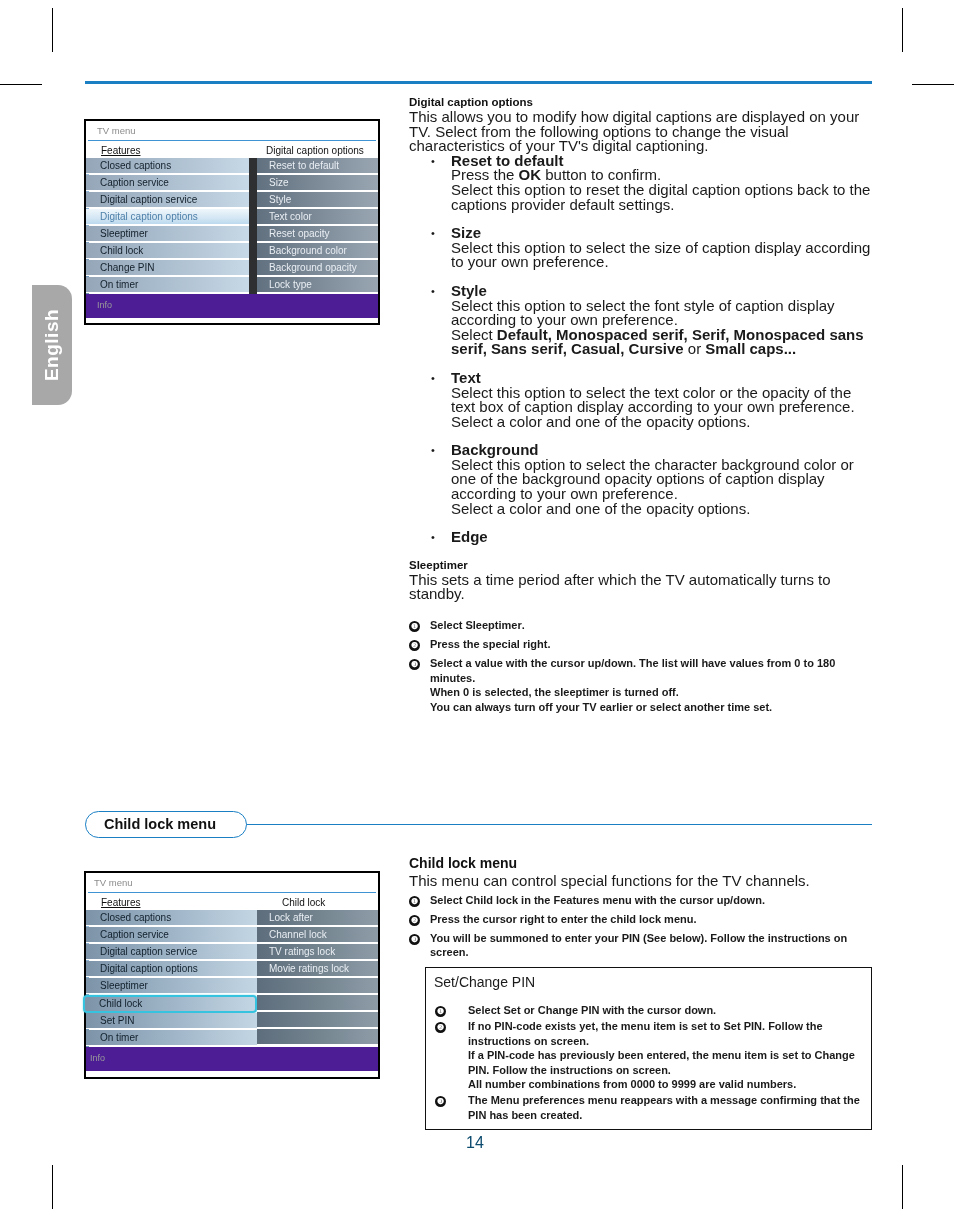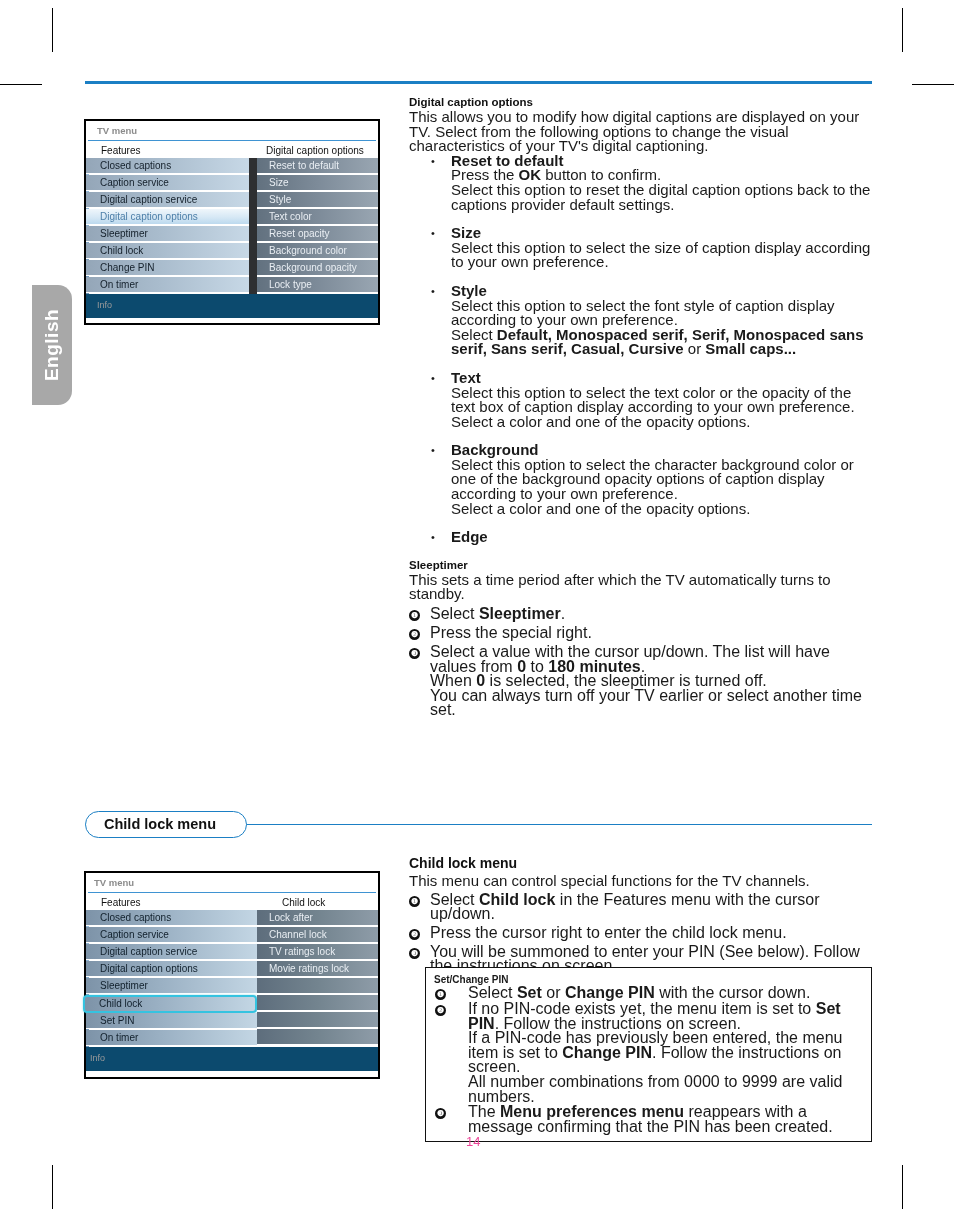--- a/index.html
+++ b/index.html
@@ -34,28 +34,28 @@
   }
 
   
   .tvmenu {
     position:absolute; background:#ffffff;
     border:2px solid #000000;
     font-family:"Liberation Sans", sans-serif;
   }
   .tv-title {
     height:19px; line-height:19px; padding-left:11px;
-    font-size:9.5px; color:#8c8c8c;font-weight:bold;
+    font-size:9.5px; color:#8c8c8c;
   }
   .tv-blueline { height:1px; background:#3f93d2; margin:0 2px; }
   .tv-head {
     display:flex; height:17px; align-items:center;
     font-size:10px; color:#111; padding-top:1px;
   }
-  .tv-head .h-left  { width:168px; padding-left:15px; }
+  .tv-head .h-left  { width:168px; padding-left:15px;text-decoration:underline; }
   .tv-head .h-right { flex:1; padding-left:12px; }
 
   .tv-body { display:flex; position:relative; }
   .col-left  { width:163px; position:relative; }
   .col-gap   { width:8px; background:#2e2f31; }
   .col-right { flex:1; position:relative; }
 
   .leftrail {
     position:absolute; left:0; top:0; bottom:0; width:3px;
     background:linear-gradient(180deg,#9fc4e4,#6d93b6);
@@ -92,21 +92,21 @@
   
   .dark .mi {
     background:linear-gradient(90deg,#7d93a8 0%, #9bb1c4 45%, #c3d6e4 100%);
     color:#11202c;
   }
   .dark .ri {
     background:linear-gradient(90deg,#5d6d7c 0%, #73848f 50%, #8e9ca8 100%);
   }
   .dark .col-gap { width:0px; }
 
-  .tv-foot { height:24px; position:relative; background:#0c4a6e; }
+  .tv-foot { height:24px; position:relative; background:#4c1d95; }
   .tv-foot .info {
     position:absolute; left:11px; top:6px; font-size:9px; color:#9a9a9a;
   }
   .tv-foot.tight .info { left:4px; }
 
   
   .pill-wrap { position:absolute; }
   .pill {
     display:inline-block; border:1.6px solid #1b7fc4; border-radius:14px;
     background:#fff; padding:4px 30px 5px 18px;
@@ -135,34 +135,34 @@
   .num-row .nb {
     width:21px; flex:0 0 21px; font-size:9.5px; line-height:15px;
     color:#111; font-weight:bold;
   }
   .num-row .nb i {
     font-style:normal; display:inline-block;
     width:11px; height:11px; border-radius:50%;
     background:#111; color:#fff; text-align:center;
     line-height:11px; font-size:8px; font-weight:bold;
   }
-  .num-row .nt { flex:1; font-size:16px; line-height:14.6px; }
+  .num-row .nt { flex:1; font-size:11px; line-height:14.6px;font-weight:bold; }
 
   
   .pinbox {
     position:absolute; left:425px; top:967px; width:447px;
     border:1.3px solid #111; background:#fff; padding:6px 8px 7px 8px;
   }
-  .pinbox .pb-title { font-size:10px; font-weight:bold; margin-bottom:1px; }
+  .pinbox .pb-title { font-size:14px; font-weight:normal; margin-bottom:13px; }
   .pinbox .num-row { margin-top:1px; }
   .pinbox .num-row .nb { width:34px; flex:0 0 34px; padding-left:1px; }
 
   .pagenum {
     position:absolute; left:466px; top:1134px;
-    font-size:13px; color:#ec4899;
+    font-size:16px; color:#0c4a6e;
   }
 </style>
 </head>
 <body>
 
 <div class="crop v" style="left:52px;  top:8px;"></div>
 <div class="crop v" style="left:902px; top:8px;"></div>
 <div class="crop h" style="left:0px;   top:84px;"></div>
 <div class="crop h" style="left:912px; top:84px;"></div>
 <div class="crop v" style="left:52px;  top:1165px;"></div>
@@ -261,21 +261,21 @@
 
   <div class="bullet-row blk">
     <div class="dot">•</div>
     <div class="bt">
       <p class="t"><b>Edge</b></p>
     </div>
   </div>
 
   <div style="margin-top:6px;">
     <div class="h3">Sleeptimer</div>
-    <p class="t ind" style="margin-bottom:5px;">This sets a time period after which the TV automatically turns to standby.</p>
+    <p class="t ind" style="margin-bottom:16px;">This sets a time period after which the TV automatically turns to standby.</p>
 
     <div class="num-row">
       <div class="nb"><i>❶</i></div>
       <div class="nt">Select <b>Sleeptimer</b>.</div>
     </div>
     <div class="num-row">
       <div class="nb"><i>❷</i></div>
       <div class="nt">Press the special right.</div>
     </div>
     <div class="num-row">

